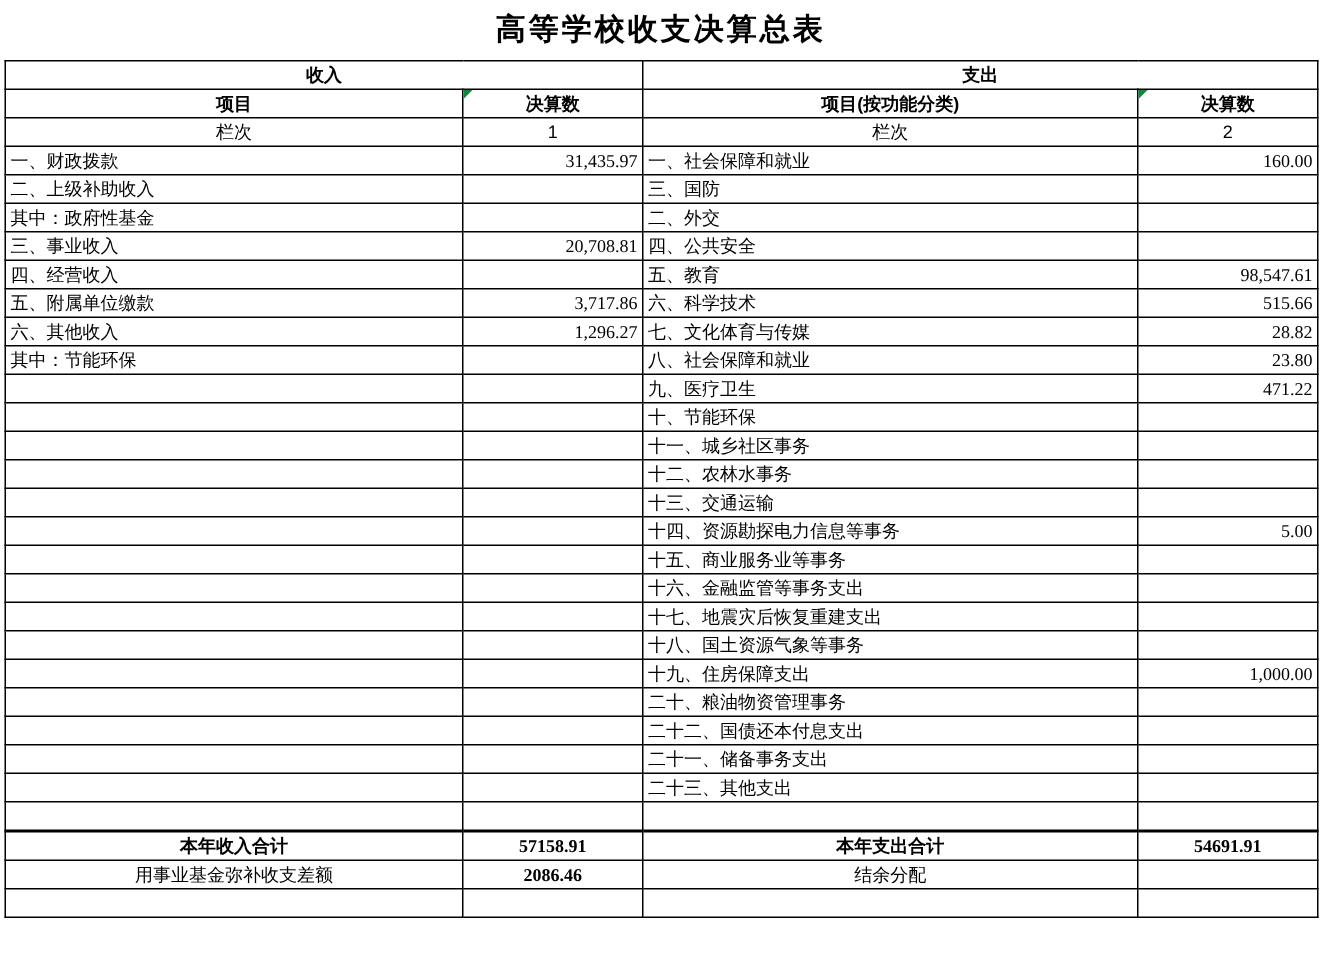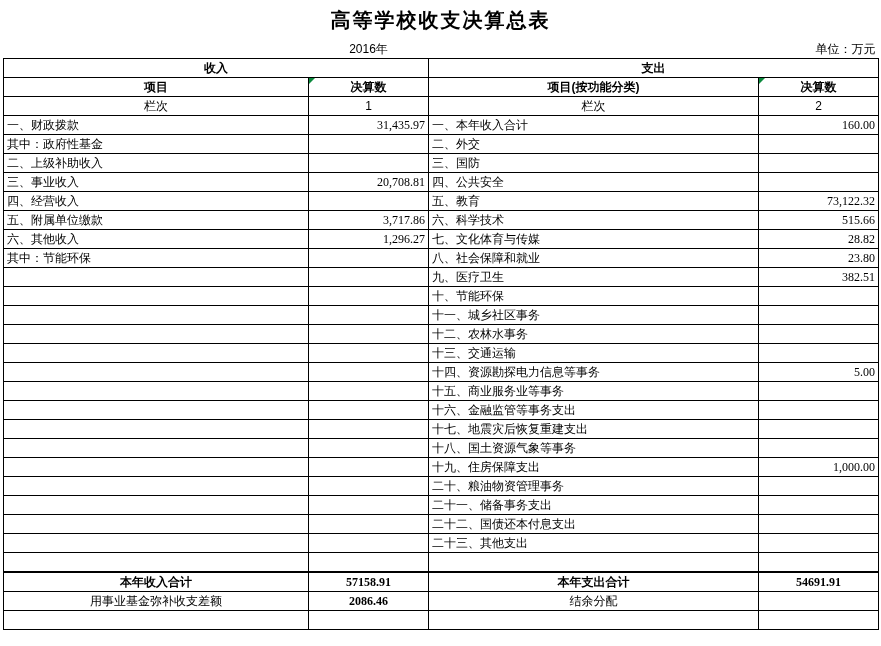--- a/index.html
+++ b/index.html
@@ -78,26 +78,20 @@
 
   <table class="main">
     <colgroup>
       <col class="col-a">
         <col class="col-b">
         <col class="col-c">
         <col class="col-d">
     </colgroup>
     <tbody>
 
-      <tr class="yearrow">
-        <td class="noborder"></td>
-        <td class="ctr noborder">2016年</td>
-        <td class="noborder"></td>
-        <td class="unit noborder">单位：万元</td>
-      </tr>
 
       <tr>
         <td class="ctr bold" colspan="2">收入</td>
         <td class="ctr bold" colspan="2">支出</td>
       </tr>
 
       <tr>
         <td class="ctr bold">项目</td>
         <td class="ctr bold marker">决算数</td>
         <td class="ctr bold">项目(按功能分类)</td>
@@ -109,46 +103,46 @@
         <td class="ctr">1</td>
         <td class="ctr">栏次</td>
         <td class="ctr">2</td>
       </tr>
 
       </tbody>
       <tbody id="data-rows">
         <tr>
           <td class="lft indent1">一、财政拨款</td>
           <td class="rgt num">31,435.97</td>
-          <td class="lft indent1">一、本年收入合计</td>
+          <td class="lft indent1">一、社会保障和就业</td>
           <td class="rgt num">160.00</td>
         </tr>
         <tr>
+          <td class="lft indent1">二、上级补助收入</td>
+          <td class="rgt num"></td>
+          <td class="lft indent1">三、国防</td>
+          <td class="rgt num"></td>
+        </tr>
+        <tr>
           <td class="lft indent2">其中：政府性基金</td>
           <td class="rgt num"></td>
           <td class="lft indent1">二、外交</td>
-          <td class="rgt num"></td>
-        </tr>
-        <tr>
-          <td class="lft indent1">二、上级补助收入</td>
-          <td class="rgt num"></td>
-          <td class="lft indent1">三、国防</td>
           <td class="rgt num"></td>
         </tr>
         <tr>
           <td class="lft indent1">三、事业收入</td>
           <td class="rgt num">20,708.81</td>
           <td class="lft indent1">四、公共安全</td>
           <td class="rgt num"></td>
         </tr>
         <tr>
           <td class="lft indent1">四、经营收入</td>
           <td class="rgt num"></td>
           <td class="lft indent1">五、教育</td>
-          <td class="rgt num">73,122.32</td>
+          <td class="rgt num">98,547.61</td>
         </tr>
         <tr>
           <td class="lft indent1">五、附属单位缴款</td>
           <td class="rgt num">3,717.86</td>
           <td class="lft indent1">六、科学技术</td>
           <td class="rgt num">515.66</td>
         </tr>
         <tr>
           <td class="lft indent1">六、其他收入</td>
           <td class="rgt num">1,296.27</td>
@@ -158,21 +152,21 @@
         <tr>
           <td class="lft indent2">其中：节能环保</td>
           <td class="rgt num"></td>
           <td class="lft indent1">八、社会保障和就业</td>
           <td class="rgt num">23.80</td>
         </tr>
         <tr>
           <td class="lft indent1"></td>
           <td class="rgt num"></td>
           <td class="lft indent1">九、医疗卫生</td>
-          <td class="rgt num">382.51</td>
+          <td class="rgt num">471.22</td>
         </tr>
         <tr>
           <td class="lft indent1"></td>
           <td class="rgt num"></td>
           <td class="lft indent1">十、节能环保</td>
           <td class="rgt num"></td>
         </tr>
         <tr>
           <td class="lft indent1"></td>
           <td class="rgt num"></td>
@@ -229,27 +223,27 @@
         </tr>
         <tr>
           <td class="lft indent1"></td>
           <td class="rgt num"></td>
           <td class="lft indent1">二十、粮油物资管理事务</td>
           <td class="rgt num"></td>
         </tr>
         <tr>
           <td class="lft indent1"></td>
           <td class="rgt num"></td>
+          <td class="lft indent1">二十二、国债还本付息支出</td>
+          <td class="rgt num"></td>
+        </tr>
+        <tr>
+          <td class="lft indent1"></td>
+          <td class="rgt num"></td>
           <td class="lft indent1">二十一、储备事务支出</td>
-          <td class="rgt num"></td>
-        </tr>
-        <tr>
-          <td class="lft indent1"></td>
-          <td class="rgt num"></td>
-          <td class="lft indent1">二十二、国债还本付息支出</td>
           <td class="rgt num"></td>
         </tr>
         <tr>
           <td class="lft indent1"></td>
           <td class="rgt num"></td>
           <td class="lft indent1">二十三、其他支出</td>
           <td class="rgt num"></td>
         </tr>
         <tr>
           <td class="lft indent1"></td>

